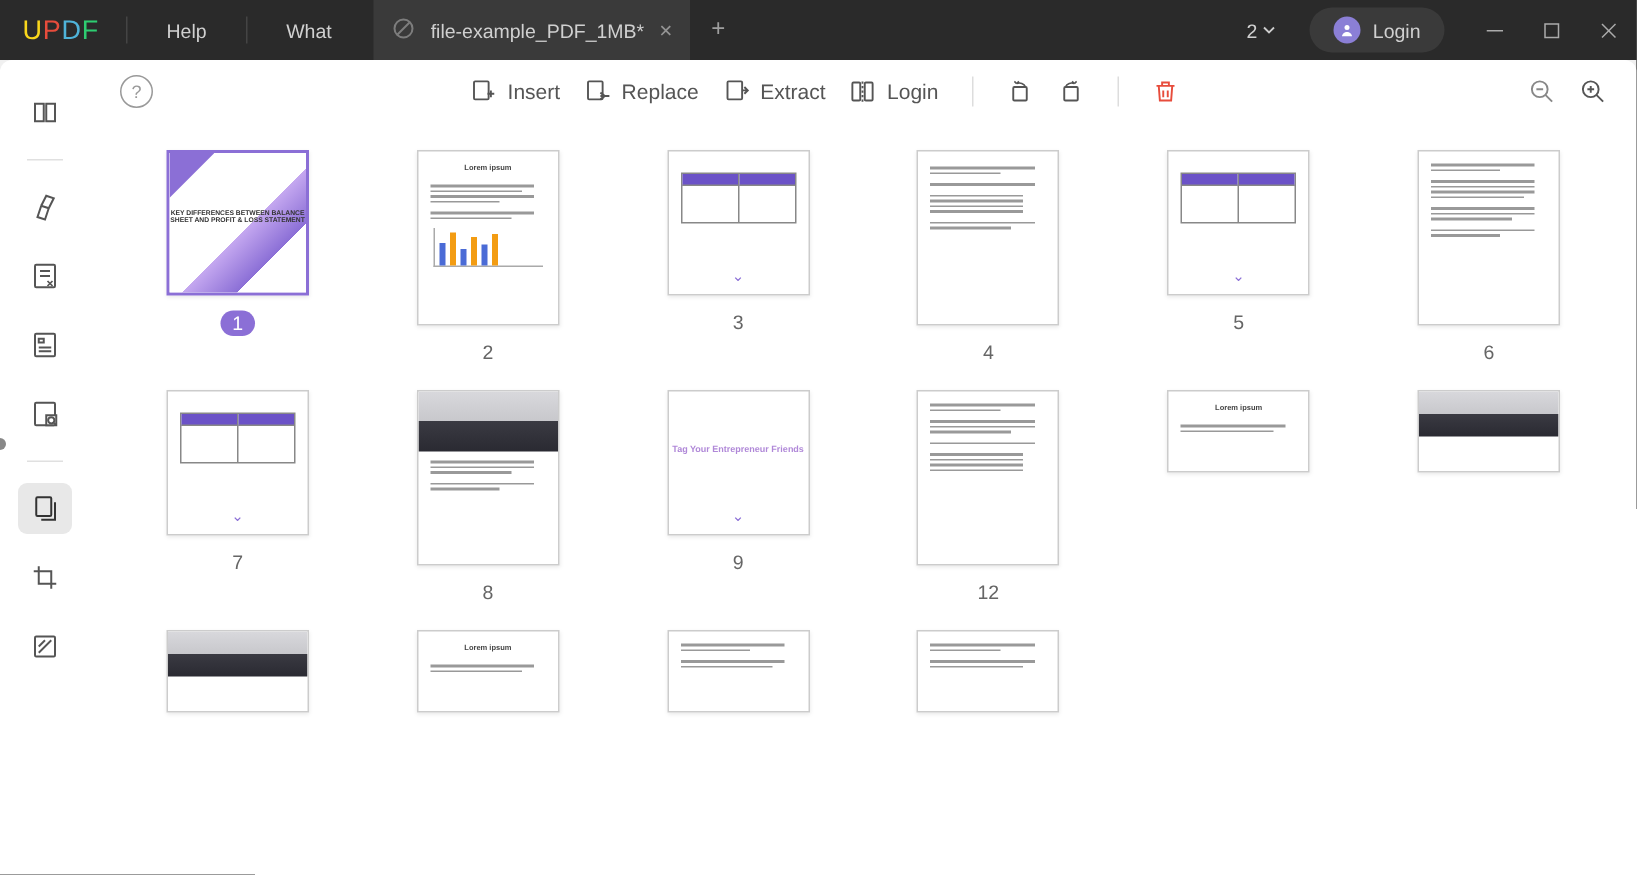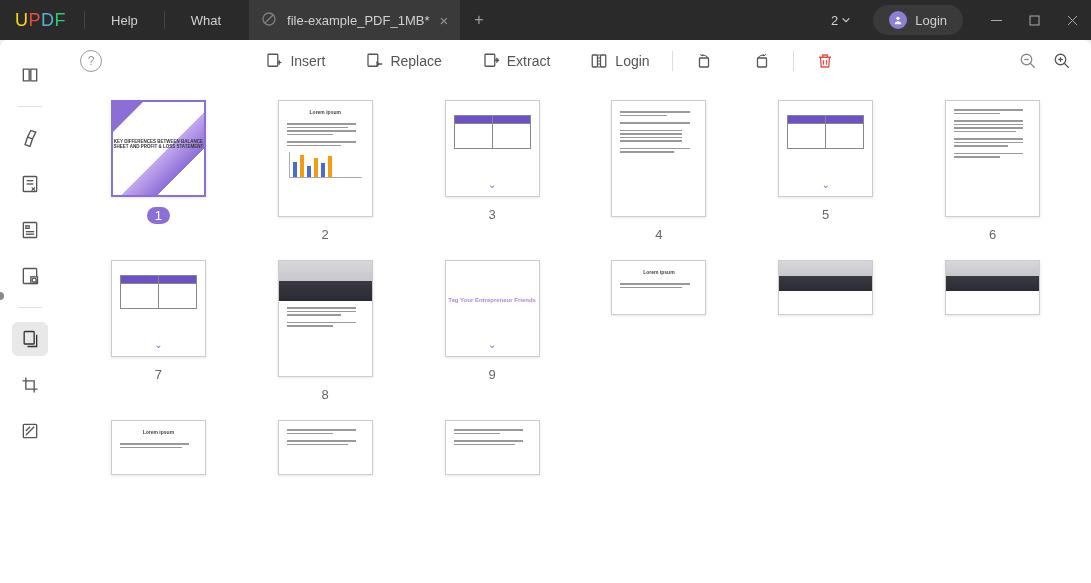--- a/index.html
+++ b/index.html
@@ -23,21 +23,21 @@
 .main{display:flex;height:543px;background:#f0f0f0}
 .sidebar{width:60px;background:#fff;display:flex;flex-direction:column;align-items:center;padding-top:18px;gap:12px;position:relative;border-radius:8px 0 0 0;margin:0}
 .sb-item{width:36px;height:34px;display:flex;align-items:center;justify-content:center;border-radius:6px;cursor:pointer}
 .sb-item.active{background:#e8e8e8;color:#000}
 .sb-sep{width:24px;height:1px;background:#e0e0e0;margin:2px 0}
 .sb-knob{position:absolute;left:-4px;top:252px;width:8px;height:8px;background:#888;border-radius:50%}
 .workspace{flex:1;background:#fff;display:flex;flex-direction:column;border-radius:0 8px 0 0}
 .toolbar{height:42px;display:flex;align-items:center;gap:0;padding:0 20px;color:#555;font-size:14px}
 .help-circ{width:22px;height:22px;border:1.5px solid #999;border-radius:50%;display:flex;align-items:center;justify-content:center;font-size:12px;color:#999}
 .tb-spacer{flex:1}
-.tb-group{display:flex;gap:40px}
+.tb-group{display:flex;gap:16px}
 .tb-btn{display:flex;align-items:center;gap:7px;cursor:pointer}
 .tb-vsep{width:1px;height:20px;background:#ddd;margin:0 22px}
 .tb-icon{display:inline-flex}
 .trash{color:#e74c3c}
 .zoom-group{display:flex;gap:16px;align-items:center;margin-left:22px}
 .content{flex:1;overflow-y:auto;padding:18px 40px}
 .grid{display:grid;grid-template-columns:repeat(6,1fr);gap:18px 50px;justify-items:center}
 .thumb-wrap{display:flex;flex-direction:column;align-items:center;gap:10px}
 .thumb{width:95px;height:117px;background:#fff;border:1px solid #ccc;box-shadow:0 1px 3px rgba(0,0,0,.1);position:relative;overflow:hidden;cursor:pointer}
 .thumb.selected{border:2px solid #8b6fd6}
@@ -419,20 +419,43 @@
         <div class="thumb-wrap">
           <div class="thumb square">
             <div class="th-tag">Tag Your Entrepreneur Friends</div>
             <div class="th-logo">⌄</div>
           </div>
           <span class="page-num">9</span>
         </div>
 
 
 
+        <div class="thumb-wrap">
+          <div class="thumb">
+            <div class="th-lines" style="margin-top:8px">
+                <div class="th-line w90"></div>
+                <div class="th-line w60"></div>
+              </div>
+            <div class="th-lines">
+                <div class="th-line w90"></div>
+                <div class="th-line w90"></div>
+                <div class="th-line w70"></div>
+              </div>
+            <div class="th-lines">
+                <div class="th-line w90"></div>
+              </div>
+            <div class="th-lines">
+                <div class="th-line w80"></div>
+                <div class="th-line w80"></div>
+                <div class="th-line w80"></div>
+                <div class="th-line w80"></div>
+              </div>
+          </div>
+          <span class="page-num">12</span>
+        </div>
 
         <div class="thumb-wrap">
             <div class="thumb" style="height:55px">
               <div class="th-title">Lorem ipsum</div>
               <div class="th-lines">
                 <div class="th-line w90"></div>
                 <div class="th-line w80"></div>
               </div>
             </div>
           </div>

